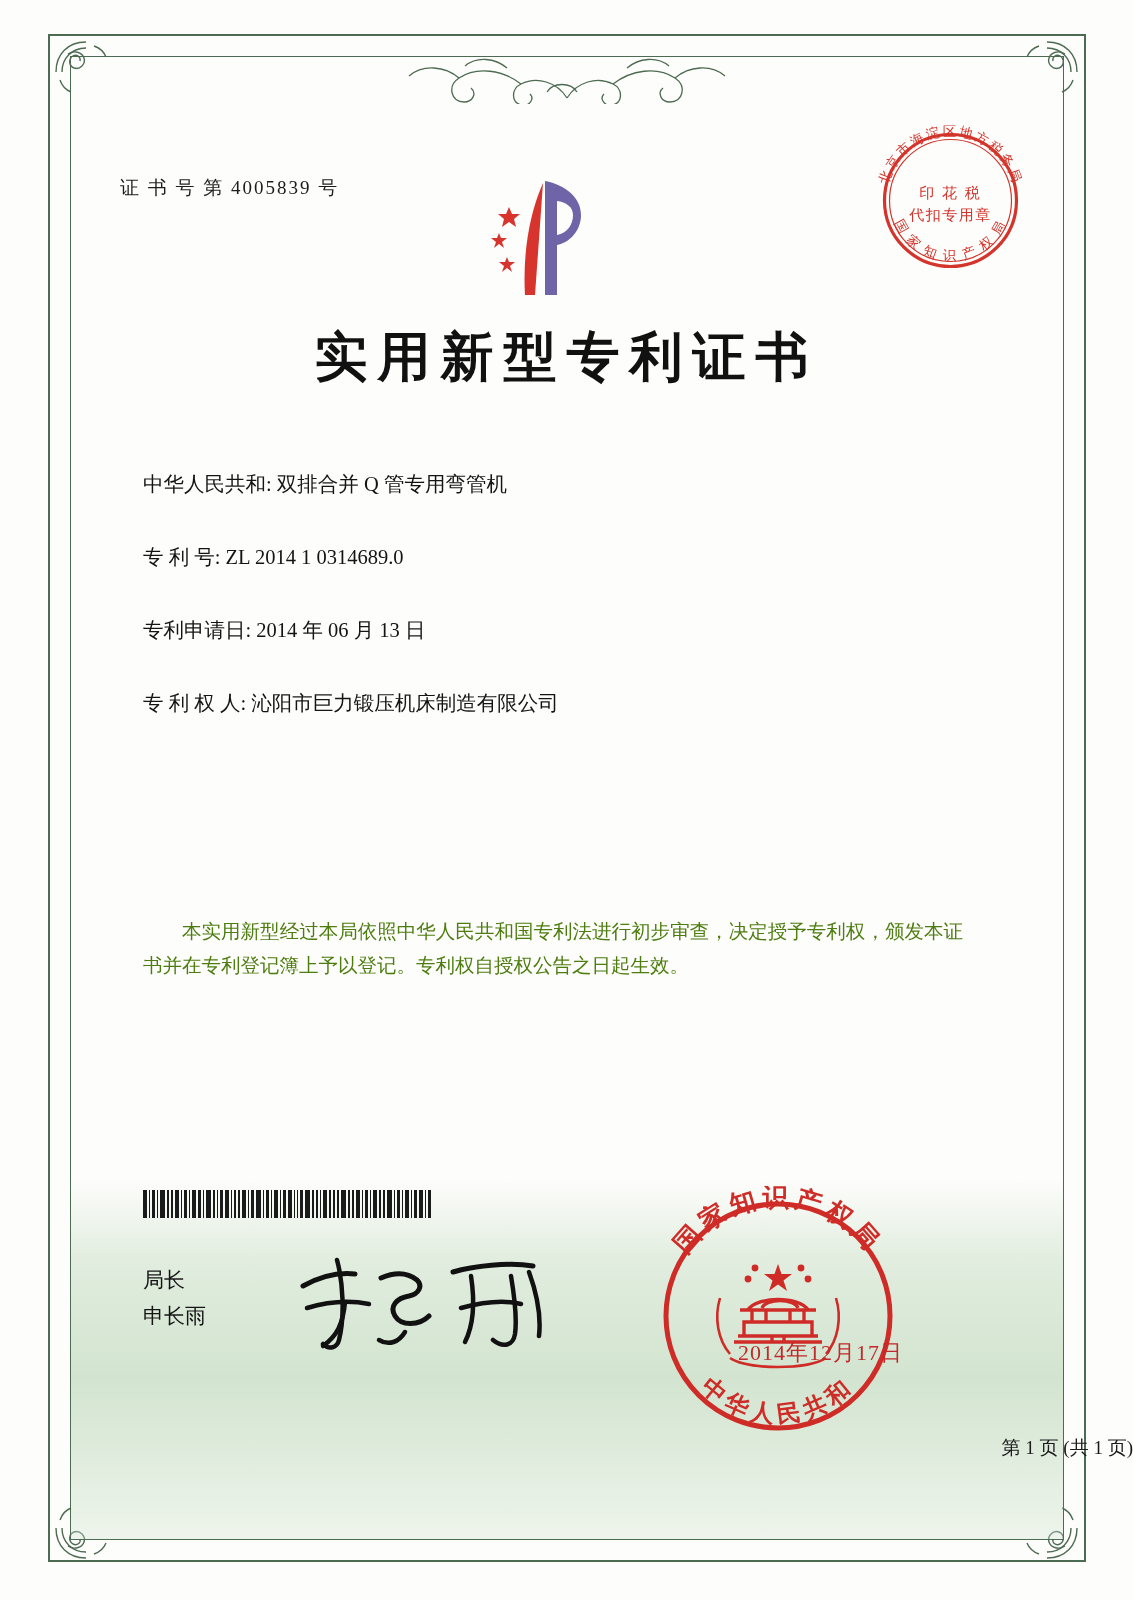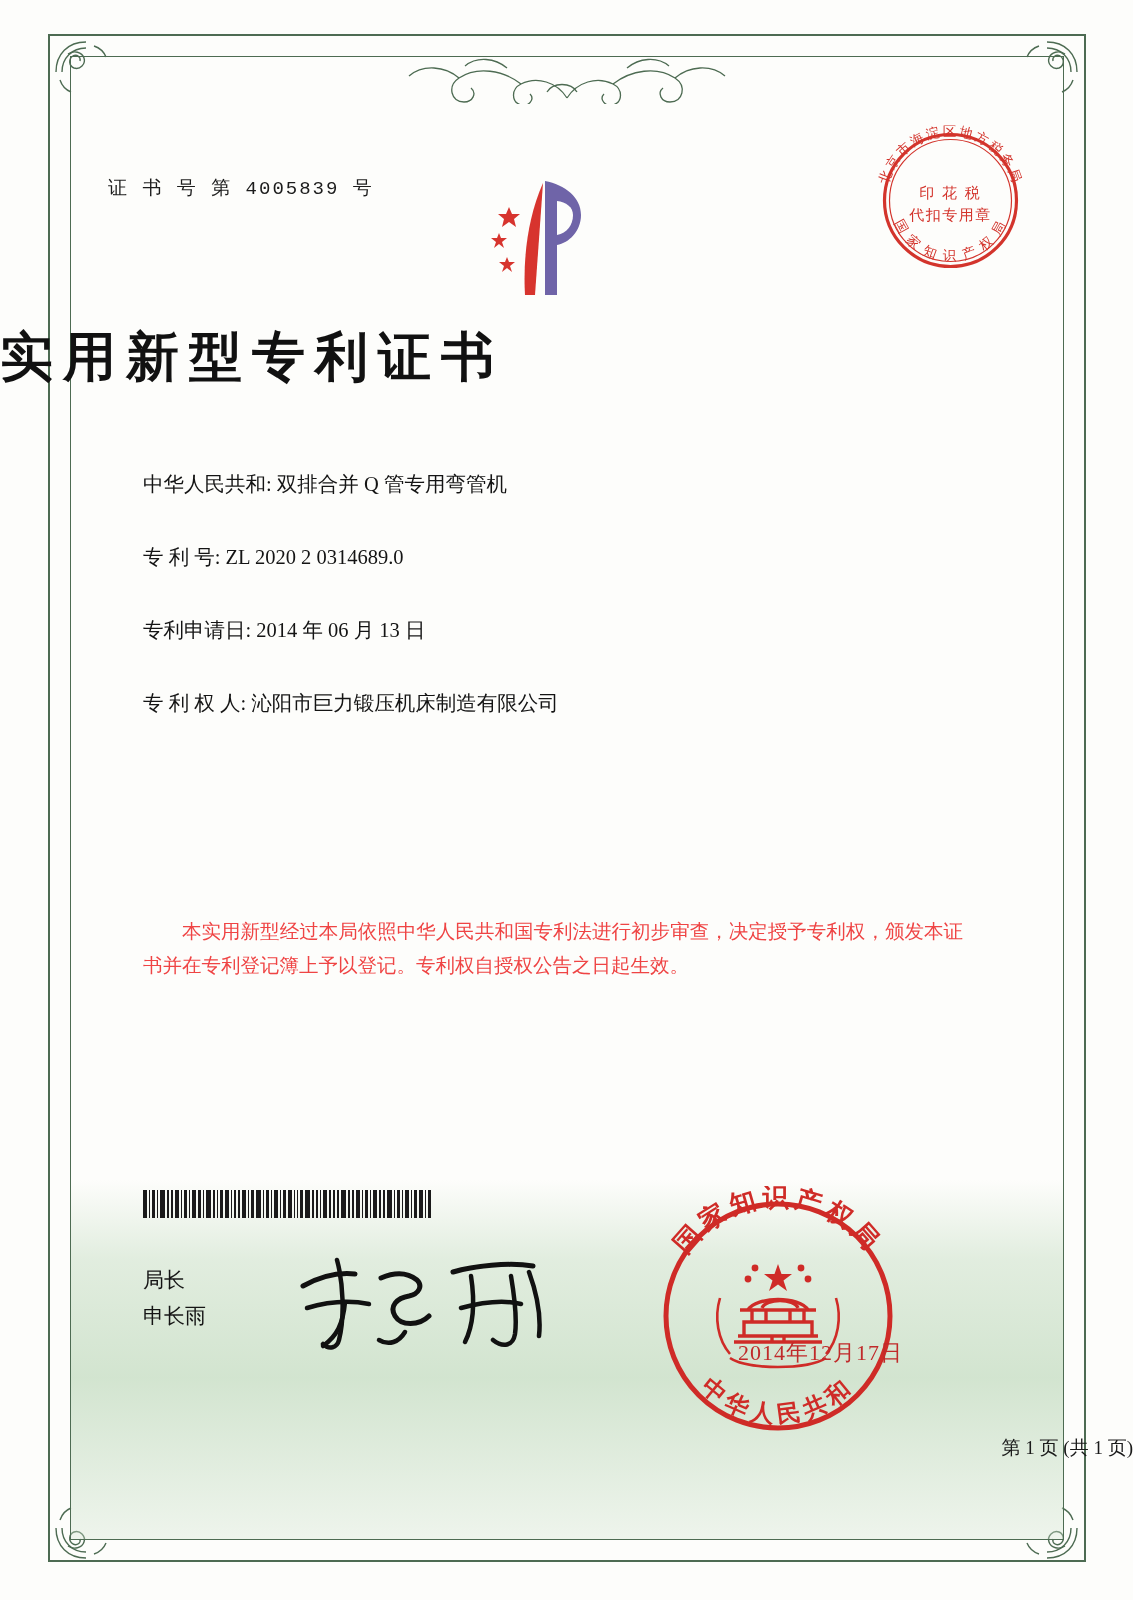--- a/index.html
+++ b/index.html
@@ -60,43 +60,43 @@
     position: absolute;
     left: 71px; top: 1180px;
     width: 992px; height: 359px;
     background: linear-gradient(to bottom, rgba(208,226,205,0) 0%, rgba(203,224,200,0.55) 22%, rgba(196,220,193,0.75) 55%, rgba(210,228,208,0.35) 100%);
     pointer-events: none;
   }
 
   
   .cert-no {
     position: absolute;
-    left: 108px; top: 175px;
+    left: 120px; top: 175px;
     font-size: 19px;
     letter-spacing: 2px;
     color: #1c1c1c;
-    font-family: Liberation Mono, monospace;
   }
   .logo {
     position: absolute;
     left: 465px; top: 175px;
     width: 150px; height: 130px;
   }
   .logo svg { width: 100%; height: 100%; display: block; }
 
   .stamp-tax {
     position: absolute;
     right: 100px; top: 118px;
     width: 165px; height: 165px;
   }
   .stamp-tax svg { width: 100%; height: 100%; display: block; }
 
   .main-title {
     position: absolute;
     left: 0; right: 0; top: 322px;
+    text-align: center;
     font-family: "DejaVu Serif", "Liberation Serif", serif;
     font-size: 53px;
     font-weight: bold;
     letter-spacing: 10px;
     color: #111;
   }
 
   
   .fields {
     position: absolute;
@@ -116,21 +116,21 @@
     display: inline;
   }
 
   
   .paragraphs {
     position: absolute;
     left: 143px; top: 915px;
     width: 820px;
     font-size: 19.5px;
     line-height: 34px;
-    color: #ef4444;
+    color: #4d7c0f;
     text-align: justify;
   }
   .paragraphs p {
     margin: 0 0 3px 0;
     text-indent: 2em;
   }
 
   
   .barcode {
     position: absolute;
@@ -282,21 +282,21 @@
 
   <div class="main-title">实用新型专利证书</div>
 
   <div class="fields">
     <div class="field-row">
       <span class="field-label">中华人民共和:</span>
       <span class="field-value">双排合并 Q 管专用弯管机</span>
     </div>
     <div class="field-row">
       <span class="field-label">专    利    号:</span>
-      <span class="field-value">ZL 2020 2 0314689.0</span>
+      <span class="field-value">ZL 2014 1 0314689.0</span>
     </div>
     <div class="field-row">
       <span class="field-label">专利申请日:</span>
       <span class="field-value">2014 年 06 月 13 日</span>
     </div>
     <div class="field-row">
       <span class="field-label">专  利  权  人:</span>
       <span class="field-value">沁阳市巨力锻压机床制造有限公司</span>
     </div>
   </div>

